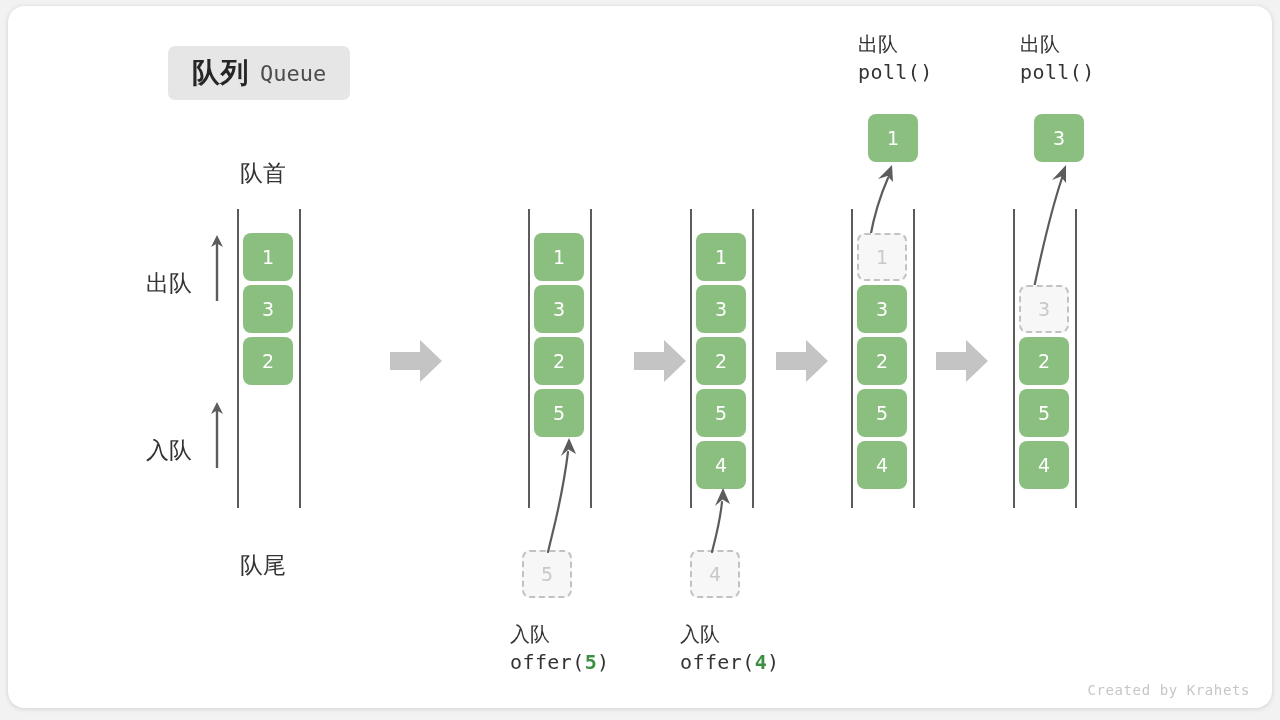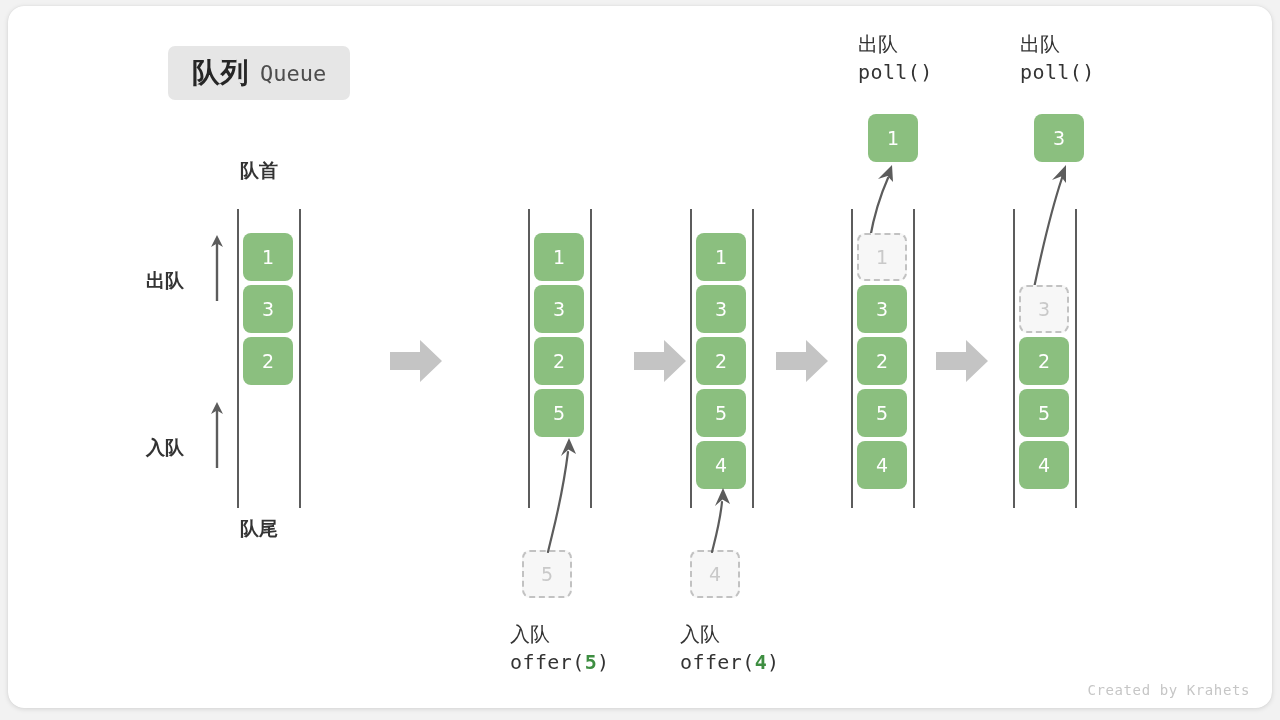--- a/index.html
+++ b/index.html
@@ -53,22 +53,22 @@
   }
   .title-en {
     font-family: "DejaVu Sans Mono", "Liberation Mono", monospace;
     font-size: 22px;
     color: #4d4d4d;
   }
 
   
   .cn-bold {
     position: absolute;
-    font-size: 19px;
-    font-weight: bold;
+    font-size: 23px;
+    font-weight: normal;
     color: #333333;
     white-space: nowrap;
   }
   .op-label {
     position: absolute;
     white-space: nowrap;
     line-height: 1.42;
   }
   .op-label .l1 {
     display: block;
@@ -156,21 +156,21 @@
 
 <div id="canvas">
   <div class="page-card"></div>
 
   <div class="title-chip">
     <span class="title-cn">队列</span>
     <span class="title-en">Queue</span>
   </div>
 
   <div class="cn-bold" style="left:240px; top:158px;">队首</div>
-  <div class="cn-bold" style="left:240px; top:516px;">队尾</div>
+  <div class="cn-bold" style="left:240px; top:550px;">队尾</div>
 
   <div class="cn-bold" style="left:146px; top:268px;">出队</div>
   <div class="dir-arrow" style="left:209px; top:233px;">
     <svg width="16" height="70" viewBox="0 0 16 70">
       <line x1="8" y1="68" x2="8" y2="10" stroke="#5c5c5c" stroke-width="2.4"></line>
       <path d="M8 2 L14 14 L8 10.5 L2 14 Z" fill="#5c5c5c"></path>
     </svg>
   </div>
 
   <div class="cn-bold" style="left:146px; top:435px;">入队</div>

